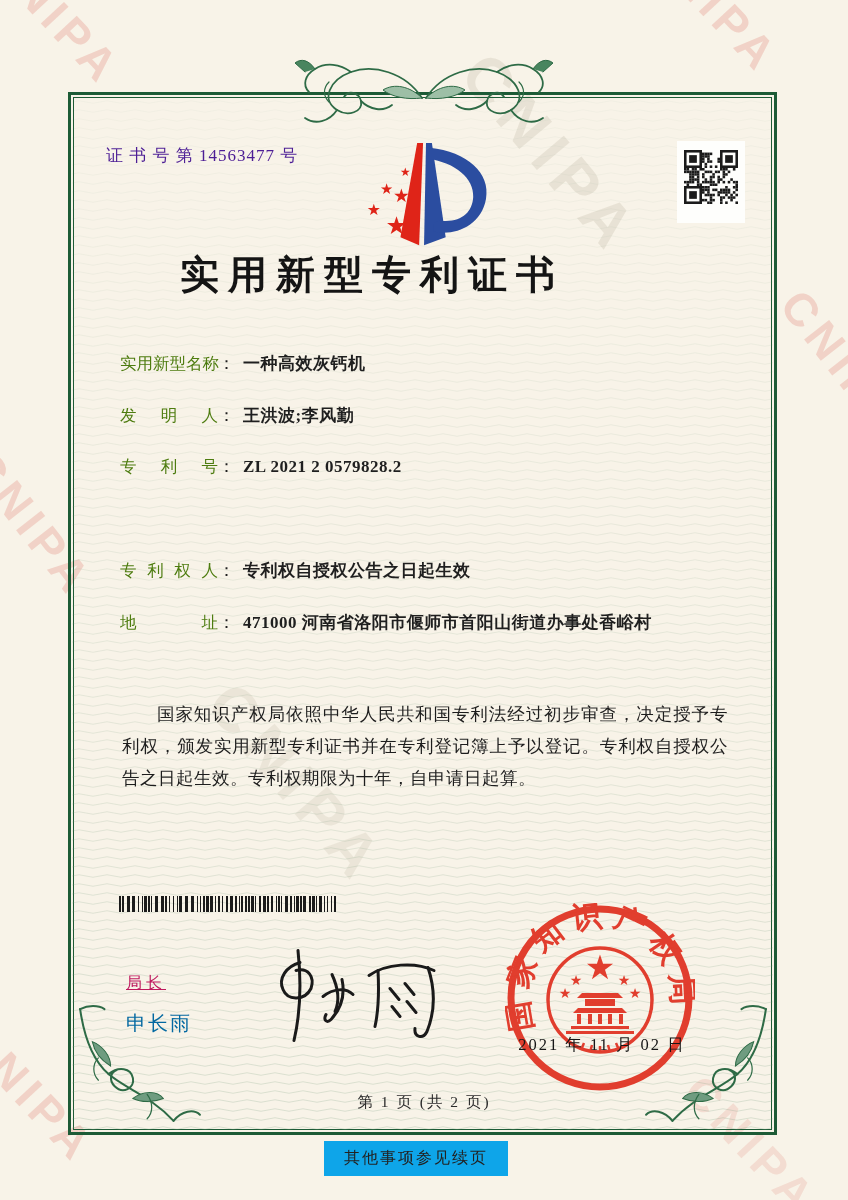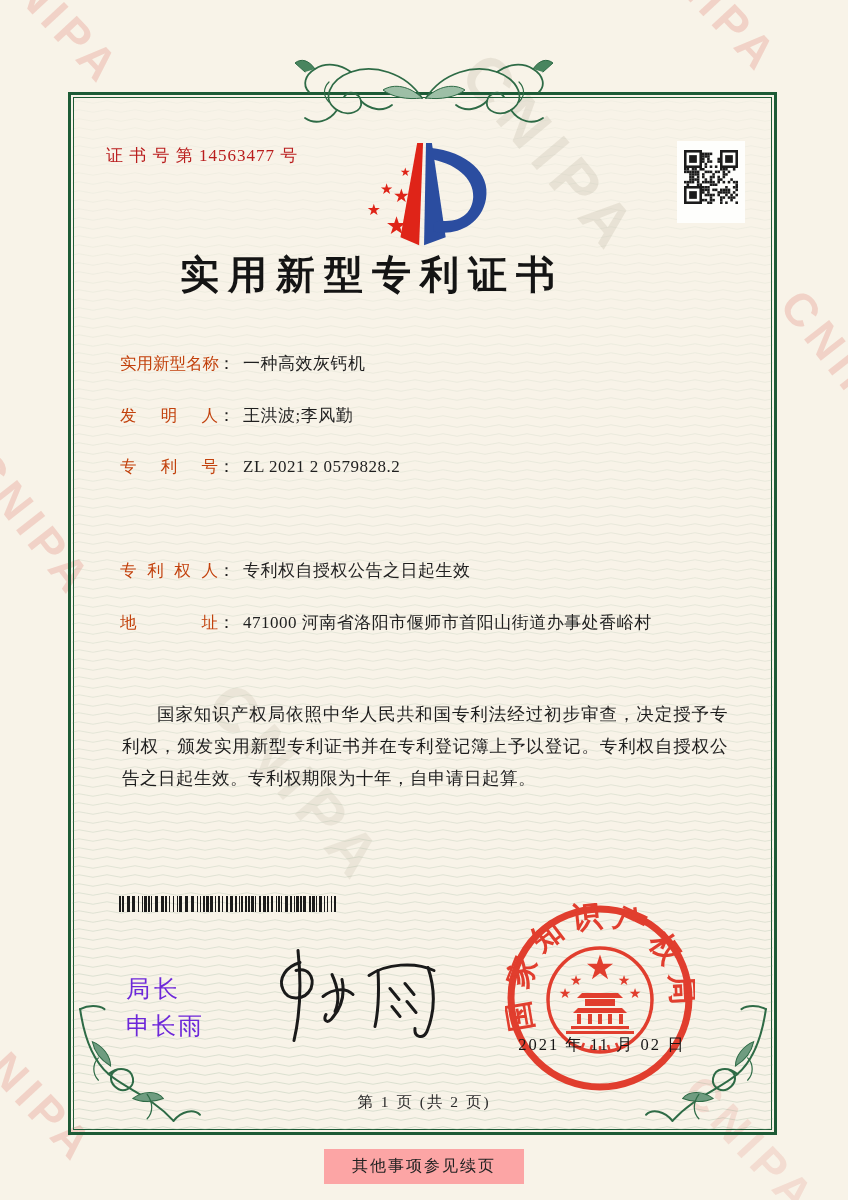--- a/index.html
+++ b/index.html
@@ -14,59 +14,59 @@
 
   
   .frame{position:absolute;left:68px;top:92px;width:709px;height:1043px;
          border:3px solid #1d5b36;box-sizing:border-box;}
   .frame-inner{position:absolute;inset:2px;border:1px solid #1d5b36;}
   .waves-svg{position:absolute;left:72px;top:96px;pointer-events:none;}
 
   .ornament{position:absolute;pointer-events:none;}
 
   
-  .cert-no{position:absolute;left:106px;top:144px;font-size:17px;letter-spacing:1px;color:#b91c1c;}
+  .cert-no{position:absolute;left:106px;top:144px;font-size:17px;letter-spacing:1px;color:#4c1d95;}
   .logo{position:absolute;left:356px;top:140px;width:140px;height:118px;}
   .qr{position:absolute;left:677px;top:141px;width:68px;height:82px;background:#fefefc;}
   .qr svg{position:absolute;left:7px;top:9px;}
   .title{position:absolute;left:0;top:248px;width:744px;text-align:center;
          font-size:39px;font-weight:bold;letter-spacing:9px;color:#141414;}
 
   
   .frow{position:absolute;left:120px;font-size:17px;color:#1f1f1f;white-space:nowrap;}
   .flabel{display:inline-block;width:98px;text-align:justify;text-align-last:justify;
-          font-size:16.5px;color:#c2410c;vertical-align:bottom;}
+          font-size:16.5px;color:#4d7c0f;vertical-align:bottom;}
   .colon{margin-right:8px;}
-  .fvalue{letter-spacing:0.5px;}
+  .fvalue{letter-spacing:0.5px;font-weight:bold;}
   .grant-col2{position:absolute;left:330px;top:0;white-space:nowrap;}
   .grant-col2 .flabel{width:88px;}
 
   
   .body-text{position:absolute;left:118px;top:694px;width:614px;font-size:17.5px;
              line-height:32px;color:#1d1d1d;letter-spacing:0.5px;text-align:justify;}
   .body-text p{margin:4px;text-indent:2em;}
 
   
   .barcode{position:absolute;left:119px;top:896px;}
 
   
-  .director-label{position:absolute;left:126px;top:973px;font-size:24px;letter-spacing:4px;color:#6d28d9;}
-  .director-name{position:absolute;left:126px;top:1010px;font-size:24px;letter-spacing:2px;color:#6d28d9;}
+  .director-label{position:absolute;left:126px;top:973px;font-size:16px;letter-spacing:4px;color:#be185d;text-decoration:underline;}
+  .director-name{position:absolute;left:126px;top:1010px;font-size:20px;letter-spacing:2px;color:#0369a1;}
   .signature{position:absolute;left:228px;top:942px;}
 
   
   .seal{position:absolute;left:505px;top:903px;width:190px;height:190px;}
   .seal-date{position:absolute;left:512px;top:1034px;width:180px;text-align:center;
              font-size:16.5px;letter-spacing:2px;color:#161616;font-weight:500;}
 
   
   .page-indicator{position:absolute;left:0;top:1092px;width:848px;text-align:center;
                   font-size:15.5px;letter-spacing:2px;color:#2a2a2a;}
-  .continuation{position:absolute;left:324px;top:1141px;background:#fca5a5;
-                padding:7px 28px;font-size:16px;letter-spacing:2px;color:#222;margin-top:8px;}
+  .continuation{position:absolute;left:324px;top:1141px;background:#0ea5e9;
+                padding:7px 20px;font-size:16px;letter-spacing:2px;color:#222;}
 </style>
 </head>
 <body>
 
 <div class="page">
 
   <div class="wm wm-pink" style="left:-30px;top:-12px;transform:rotate(47deg);">CNIPA</div>
   <div class="wm wm-pink" style="left:628px;top:-24px;transform:rotate(47deg);">CNIPA</div>
   <div class="wm wm-pink" style="left:758px;top:336px;transform:rotate(52deg);">CNIPA</div>
   <div class="wm wm-pink" style="left:-54px;top:496px;transform:rotate(52deg);">CNIPA</div>

